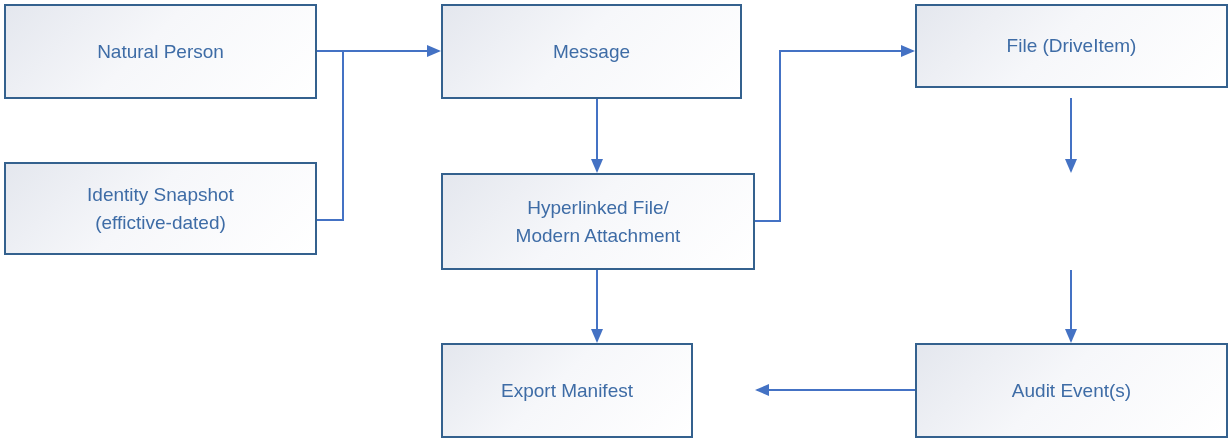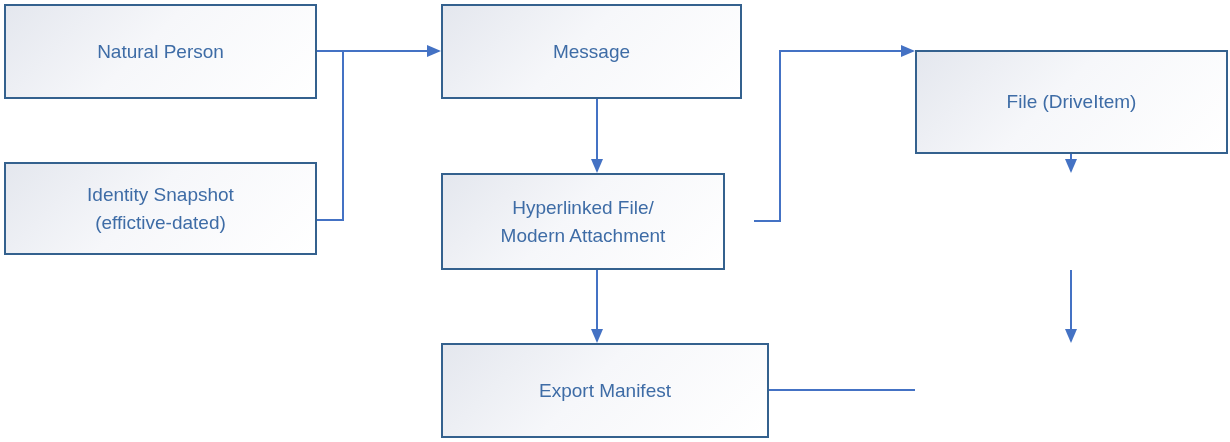--- a/index.html
+++ b/index.html
@@ -40,23 +40,23 @@
     color: #3E6CA6;
     font-size: 19px;
     line-height: 1.45;
   }
   .node .lbl {
     white-space: pre-line;
   }
   #n-natural-person  { left: 4px;   top: 4px;   width: 313px; height: 95px; }
   #n-identity-snapshot { left: 4px; top: 162px; width: 313px; height: 93px; }
   #n-message         { left: 441px; top: 4px;   width: 301px; height: 95px; }
-  #n-hyperlinked-file{ left: 441px; top: 173px; width: 284px; height: 97px; }
-  #n-export-manifest { left: 441px; top: 343px; width: 328px; height: 95px; }
-  #n-file-driveitem  { left: 915px; top: 4px;   width: 313px; height: 104px; margin-top: 46px; }
+  #n-hyperlinked-file{ left: 441px; top: 173px; width: 314px; height: 97px; }
+  #n-export-manifest { left: 441px; top: 343px; width: 252px; height: 95px; }
+  #n-file-driveitem  { left: 915px; top: 4px;   width: 313px; height: 84px; }
   #n-version         { left: 915px; top: 173px; width: 313px; height: 97px; }
   #n-audit-events    { left: 915px; top: 343px; width: 313px; height: 95px; }
 </style>
 </head>
 <body>
 
 <div class="canvas">
 
   <svg class="connectors" viewBox="0 0 1230 442" xmlns="http://www.w3.org/2000/svg">
     <defs>
@@ -94,14 +94,17 @@
 
   <div class="node" id="n-export-manifest">
     <span class="lbl">Export Manifest</span>
   </div>
 
   <div class="node" id="n-file-driveitem">
     <span class="lbl">File (DriveItem)</span>
   </div>
 
 
+  <div class="node" id="n-audit-events">
+    <span class="lbl">Audit Event(s)</span>
+  </div>
 
 </div>
 
 </body></html>

